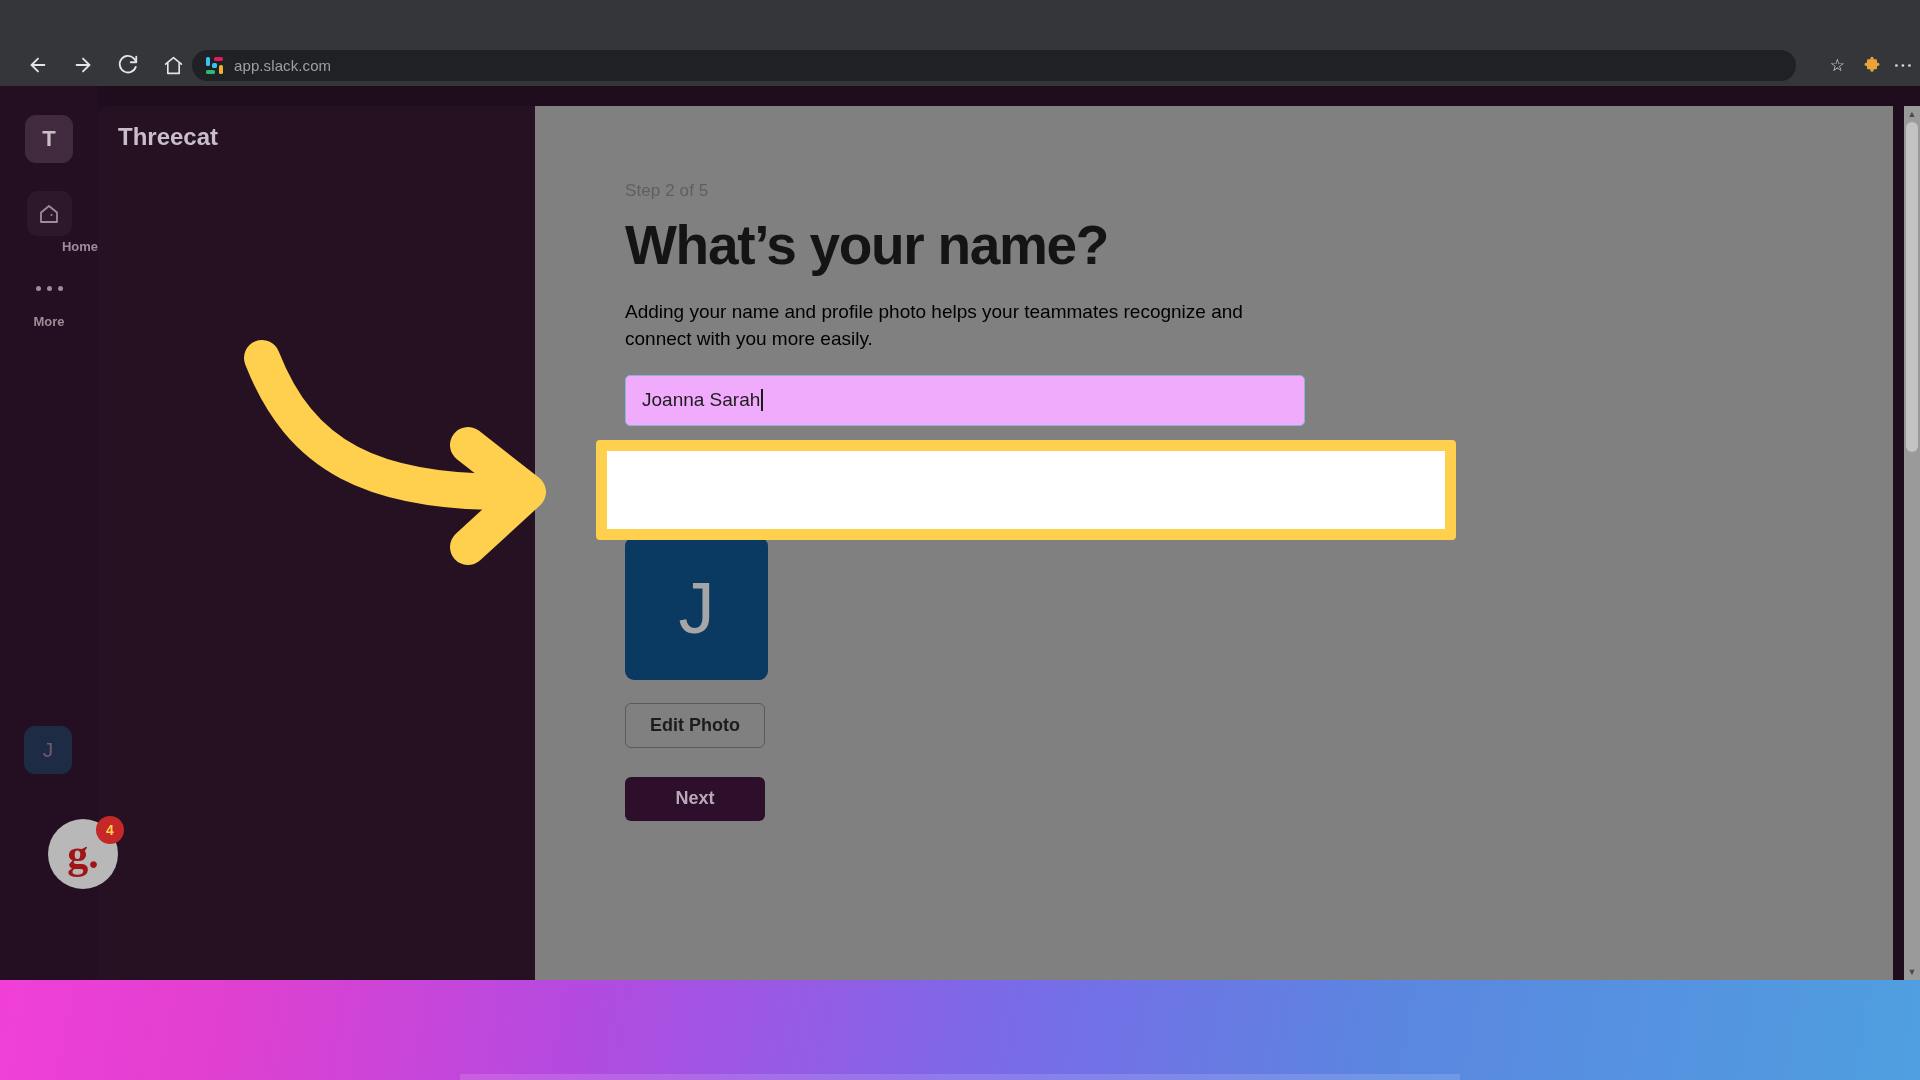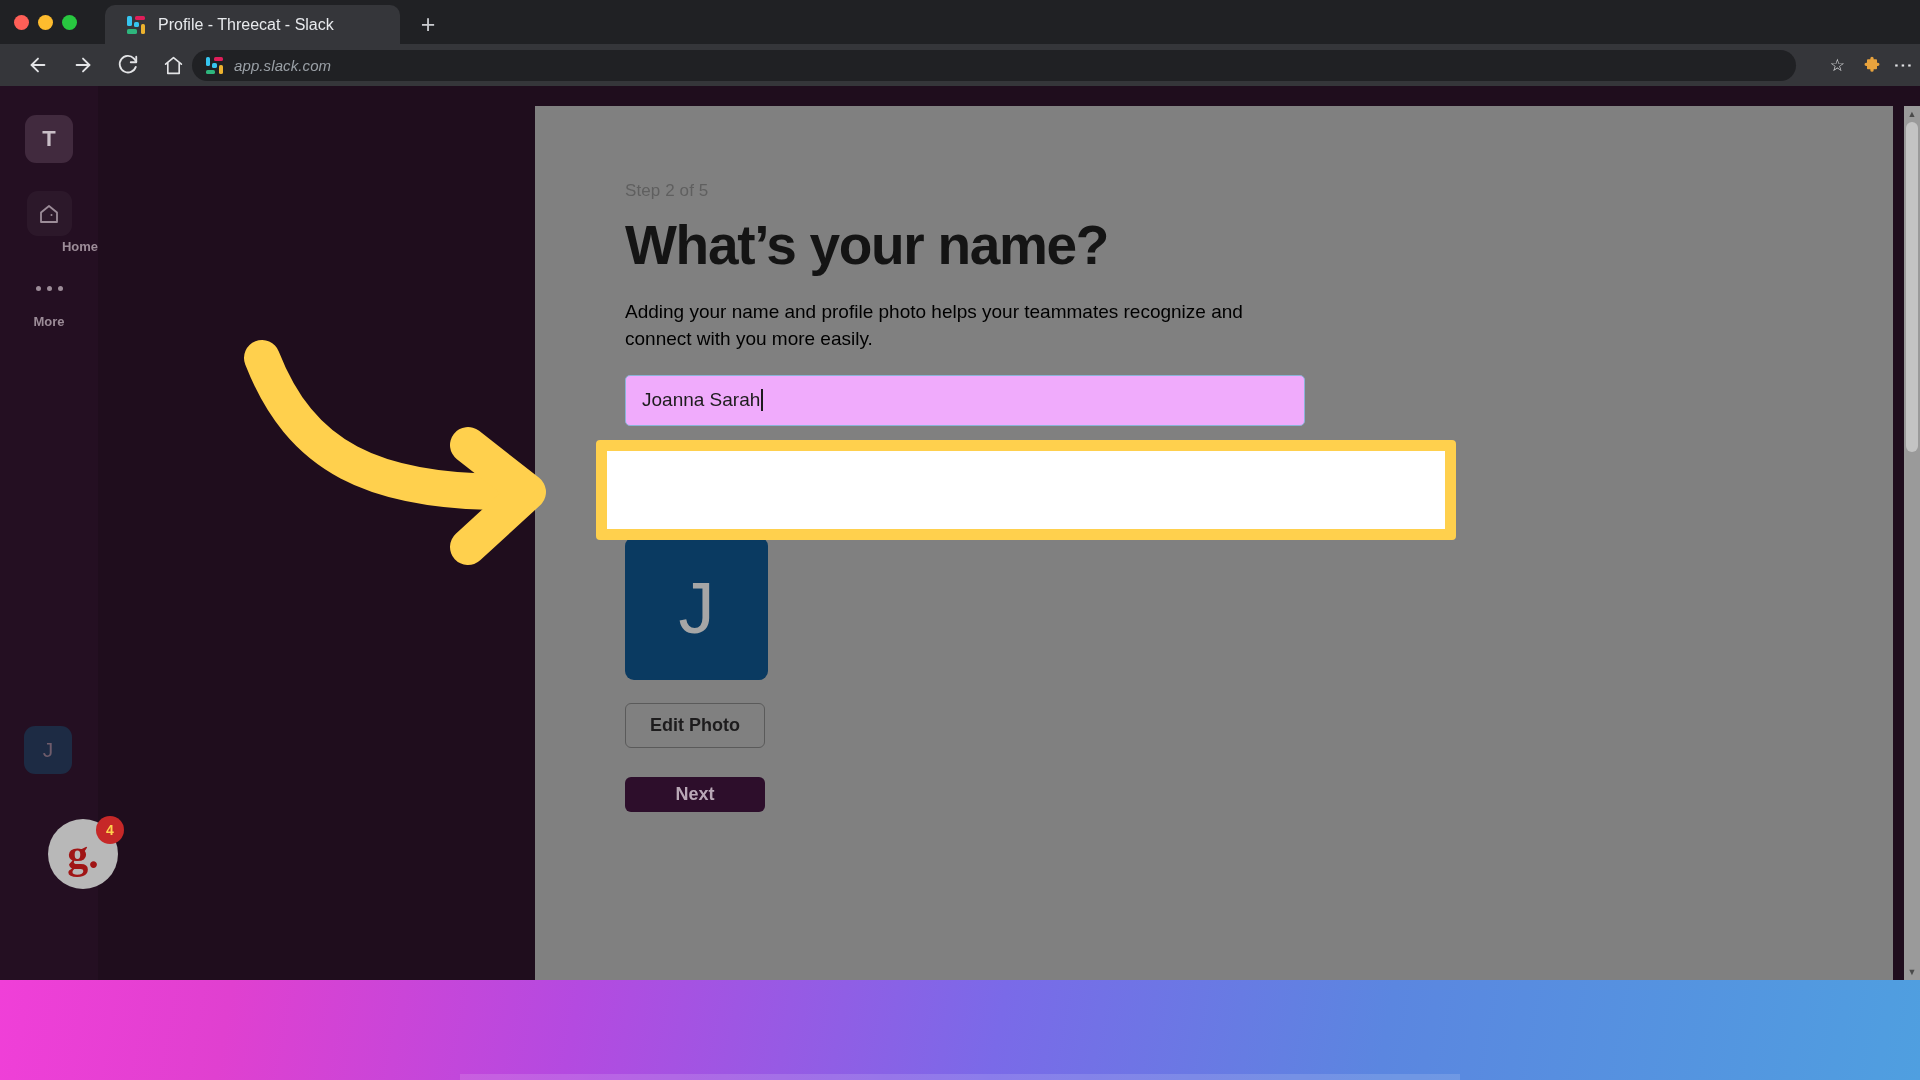--- a/index.html
+++ b/index.html
@@ -38,21 +38,21 @@
     width: 34px; height: 34px; margin-left: 11px;
     display: flex; align-items: center; justify-content: center;
     color: #e3e4e6; border-radius: 50%;
   }
   .nav-btn:first-child { margin-left: 21px; }
   .omnibox {
     position: absolute; left: 192px; top: 6px; width: 1604px; height: 31px;
     background: #202124; border-radius: 16px;
     display: flex; align-items: center; padding: 0 14px; gap: 11px;
   }
-  .omni-url { color: #9aa0a6; font-size: 15px; letter-spacing: .1px; font-style: italic; }
+  .omni-url { color: #9aa0a6; font-size: 15px; letter-spacing: .1px; }
   .omni-right { position: absolute; right: 13px; top: 6px; display: flex; align-items: center; gap: 17px; height: 31px; }
   .star-icon { color: #e3e4e6; font-size: 17px; }
   .ext-icon { width: 20px; height: 20px; }
   .menu-dots { color: #e3e4e6; font-size: 19px; line-height: 8px; letter-spacing: 0; writing-mode: vertical-rl; }
 
   
   .slack-logo { position: relative; display: inline-block; }
   .slack-logo i { position: absolute; border-radius: 1.6px; }
 
   
@@ -121,21 +121,21 @@
   }
 
   .btn-edit {
     margin-top: 23px; width: 140px; height: 45px;
     border: 1px solid #5a5a5a; border-radius: 6px; background: transparent;
     display: flex; align-items: center; justify-content: center;
     color: #1d1c1d; font-size: 18px; font-weight: 700;
     font-family: "Liberation Sans", sans-serif;
   }
   .btn-next {
-    margin-top: 29px; width: 140px; height: 35px;
+    margin-top: 29px; width: 140px; height: 44px;
     background: #2d0e2b; border: none; border-radius: 6px;
     display: flex; align-items: center; justify-content: center;
     color: #b9a8b6; font-size: 18px; font-weight: 700;
     font-family: "Liberation Sans", sans-serif;
   }
 
   
   .scrollbar { position: absolute; right: 0; top: 20px; width: 16px; height: 874px; background: #9a9a9a; }
   .sb-arrow { width: 16px; height: 16px; display: flex; align-items: center; justify-content: center; color: #4a4a4a; font-size: 9px; }
   .sb-thumb { position: absolute; top: 16px; left: 2px; width: 12px; height: 330px; background: #c3c3c3; border-radius: 7px; }
@@ -154,40 +154,20 @@
   }
   .dock-hint { position: absolute; left: 460px; bottom: 0; width: 1000px; height: 6px; background: #ffffff22; }
 </style>
 </head>
 <body>
 
 <div id="screen">
 
   <div class="browser-chrome">
 
-    <div class="tabstrip">
-      <div class="traffic">
-        <span class="tl-dot tl-red"></span>
-        <span class="tl-dot tl-yellow"></span>
-        <span class="tl-dot tl-green"></span>
-      </div>
-
-      <div class="tab">
-        <span class="slack-logo" style="width:18px;height:18px;">
-          <i style="width:4.5px;height:10px;left:0px;top:0px;background:#36c5f0;"></i>
-          <i style="width:10px;height:4.5px;left:0px;top:13.5px;background:#2eb67d;"></i>
-          <i style="width:4.5px;height:10px;left:13.5px;top:8px;background:#ecb22e;"></i>
-          <i style="width:10px;height:4.5px;left:8px;top:0px;background:#e01e5a;"></i>
-          <i style="width:5px;height:5px;left:6.5px;top:6.5px;background:#36c5f0;"></i>
-        </span>
-        <span class="tab-title">Profile - Threecat - Slack</span>
-      </div>
-
-      <div class="newtab">+</div>
-    </div>
 
     <div class="toolbar">
       <div class="nav-btn">
         <svg width="22" height="22" viewBox="0 0 24 24" fill="none" stroke="currentColor" stroke-width="2" stroke-linecap="round" stroke-linejoin="round">
             <line x1="19" y1="12" x2="5" y2="12"></line>
             <polyline points="12 19 5 12 12 5"></polyline>
           </svg>
       </div>
       <div class="nav-btn">
         <svg width="22" height="22" viewBox="0 0 24 24" fill="none" stroke="currentColor" stroke-width="2" stroke-linecap="round" stroke-linejoin="round">
@@ -253,20 +233,23 @@
               <i></i>
               <i></i>
             </span>
         </div>
         <div class="rail-label">More</div>
       </div>
 
       <div class="rail-avatar">J</div>
     </div>
 
+    <div class="ws-panel">
+      <div class="ws-title">Threecat</div>
+    </div>
 
     <div class="surface">
       <div class="content">
 
         <div class="step-label">Step 2 of 5</div>
         <h1 class="headline">What’s your name?</h1>
         <p class="lede">Adding your name and profile photo helps your teammates recognize and connect with you more easily.</p>
 
         <div class="name-input">
           <span>Joanna Sarah</span>

